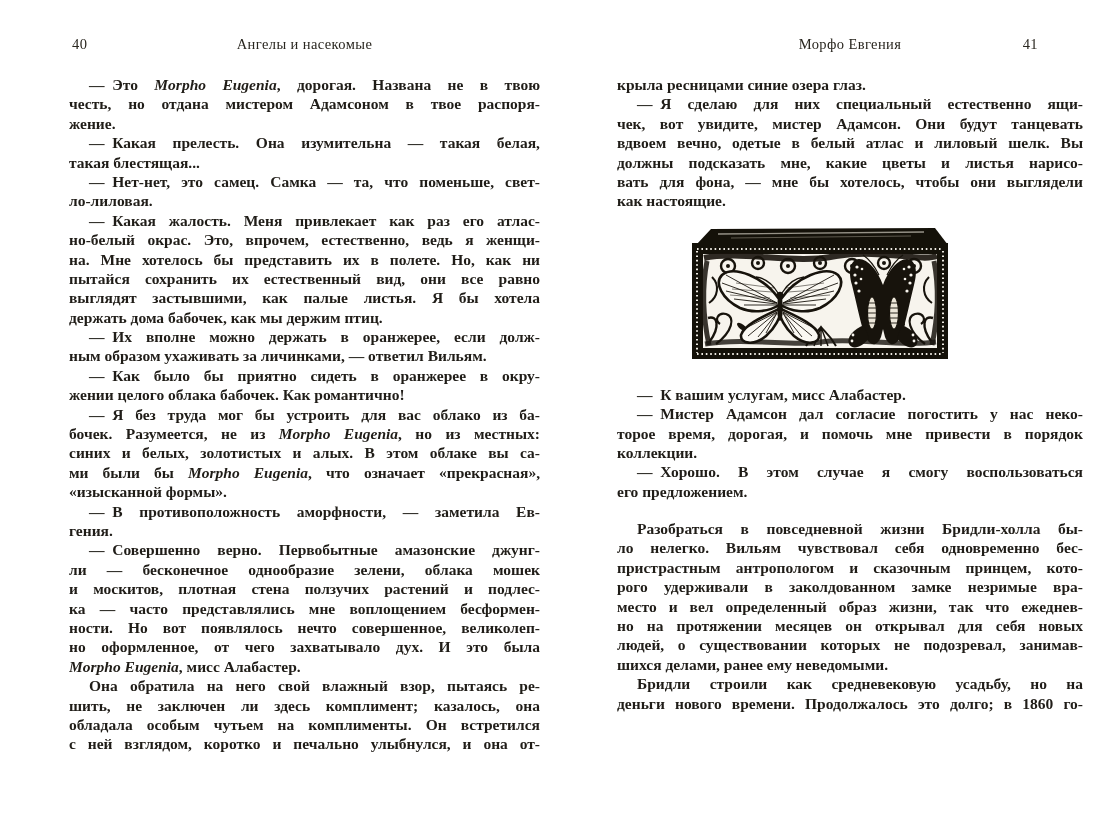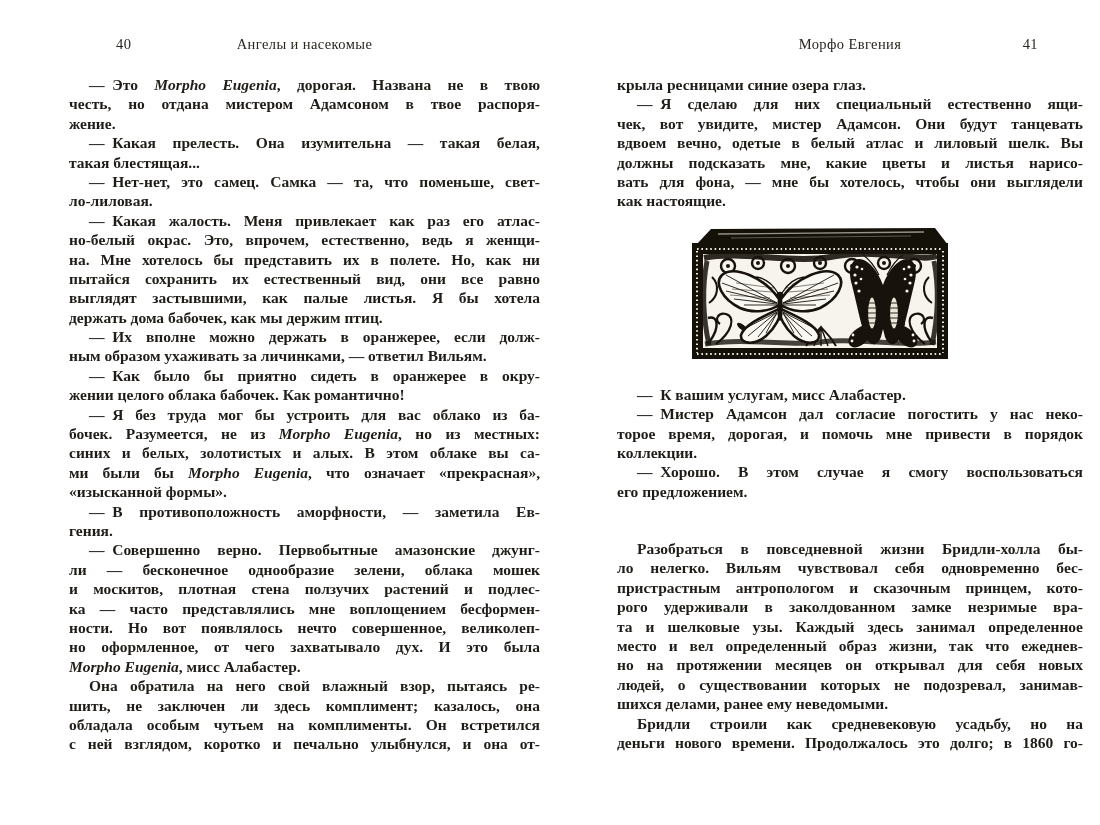--- a/index.html
+++ b/index.html
@@ -4,34 +4,34 @@
 <style>
   html,body { margin:0; padding:0; background:#ffffff; }
   .spread {
     position:relative; width:1100px; height:825px; background:#ffffff;
     font-family:"Liberation Serif", serif; color:#1f1d1a; overflow:hidden;
   }
   .runhead {
     position:absolute; top:36px; height:20px;
     font-size:14.5px; letter-spacing:0.4px; color:#29261f;
   }
-  .pgnum-left  { left:72px; width:80px; text-align:left;margin-left:44px; }
+  .pgnum-left  { left:72px; width:80px; text-align:left; }
   .title-left  { left:69px; width:471px; text-align:center; }
   .title-right { left:617px; width:466px; text-align:center; }
   .pgnum-right { left:617px; width:466px; text-align:right; padding-right:45px; box-sizing:border-box; }
   .col {
     position:absolute; top:75px;
     font-size:15.5px; line-height:19.4px; color:#201d18;font-weight:bold;
   }
   .col-left  { left:69px;  width:471px; }
   .col-right { left:617px; width:466px; }
   .ln { height:19.4px; overflow:hidden; }
   .jst { text-align:justify; text-align-last:justify; text-justify:inter-word; }
   .ind { padding-left:20px; }
-  .gap { margin-top:38px; }
+  .gap { margin-top:18px; }
   .ln i { font-style:italic; }
   .illus {
     width:270px; height:138px;
     margin:14px 0 22px 69px;
   }
   .illus svg { display:block; }
 </style>
 </head>
 <body>
 
@@ -193,21 +193,20 @@
         <div class="ln ind">— К вашим услугам, мисс Алабастер.</div>
         <div class="ln ind jst">— Мистер Адамсон дал согласие погостить у нас неко-</div>
         <div class="ln jst">торое время, дорогая, и помочь мне привести в порядок</div>
         <div class="ln">коллекции.</div>
         <div class="ln ind jst">— Хорошо. В этом случае я смогу воспользоваться</div>
         <div class="ln">его предложением.</div>
         <div class="ln ind jst gap">Разобраться в повседневной жизни Бридли-холла бы-</div>
         <div class="ln jst">ло нелегко. Вильям чувствовал себя одновременно бес-</div>
         <div class="ln jst">пристрастным антропологом и сказочным принцем, кото-</div>
         <div class="ln jst">рого удерживали в заколдованном замке незримые вра-</div>
-        <div class="ln jst">та и шелковые узы. Каждый здесь занимал определенное</div>
         <div class="ln jst">место и вел определенный образ жизни, так что ежеднев-</div>
         <div class="ln jst">но на протяжении месяцев он открывал для себя новых</div>
         <div class="ln jst">людей, о существовании которых не подозревал, занимав-</div>
         <div class="ln">шихся делами, ранее ему неведомыми.</div>
         <div class="ln ind jst">Бридли строили как средневековую усадьбу, но на</div>
         <div class="ln jst">деньги нового времени. Продолжалось это долго; в 1860 го-</div>
       </div>
   </div>
 
 </div>

